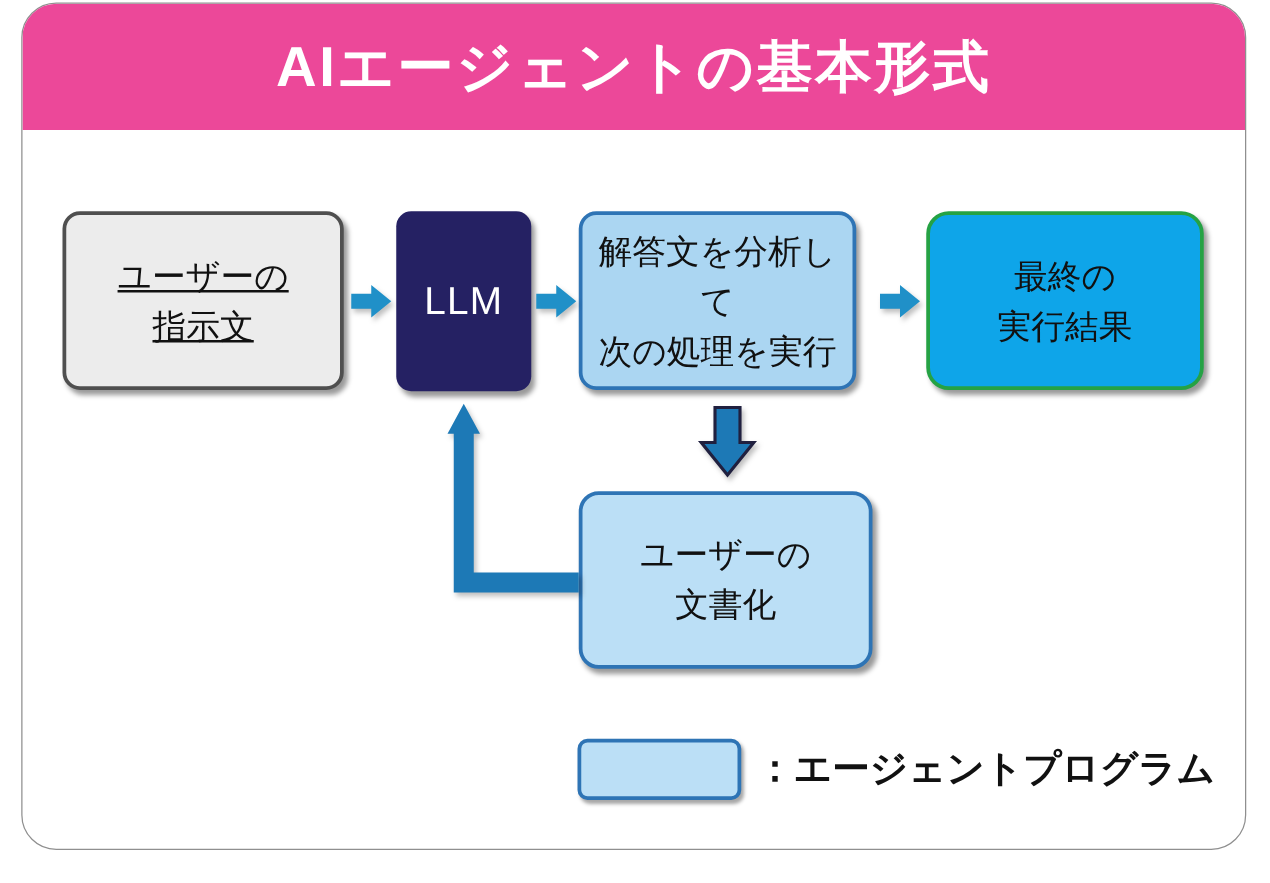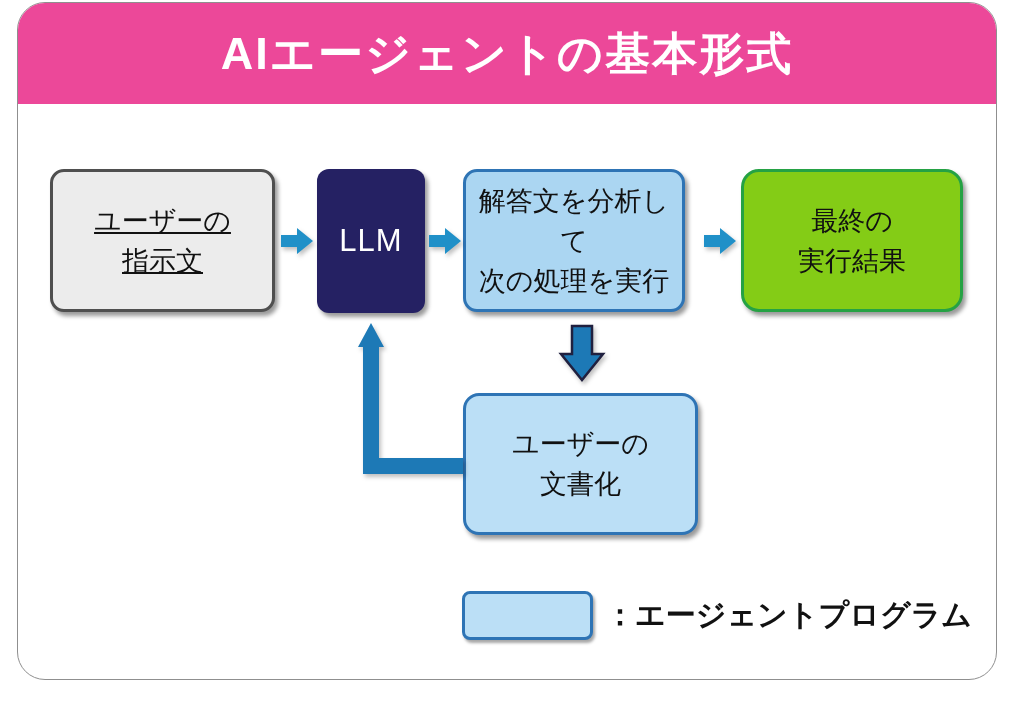--- a/index.html
+++ b/index.html
@@ -39,21 +39,21 @@
     left:317px;top:169px;width:108px;height:144px;
     background:#252163;border-radius:12px;color:#ffffff;
     font-size:31px;letter-spacing:1px;
   }
   .node-analyze{
     left:463px;top:169px;width:222px;height:143px;
     background:#abd6f2;border:3px solid #2e74b5;border-radius:14px;
   }
   .node-final{
     left:741px;top:169px;width:222px;height:143px;
-    background:#84cc16;border:3px solid #25a244;border-radius:18px;
+    background:#0ea5e9;border:3px solid #25a244;border-radius:18px;
   }
   .node-document{
     left:463px;top:393px;width:235px;height:142px;
     background:#bbdff6;border:3px solid #2e74b5;border-radius:16px;
   }
 
   
   .arrow-layer{position:absolute;left:0;top:0;width:1016px;height:706px;pointer-events:none;}
   .arrow-small{fill:#2090c8;filter:drop-shadow(2px 3px 2px rgba(0,0,0,0.25));}
   .arrow-big{fill:#1d79b6;filter:drop-shadow(2px 3px 2px rgba(0,0,0,0.25));}

